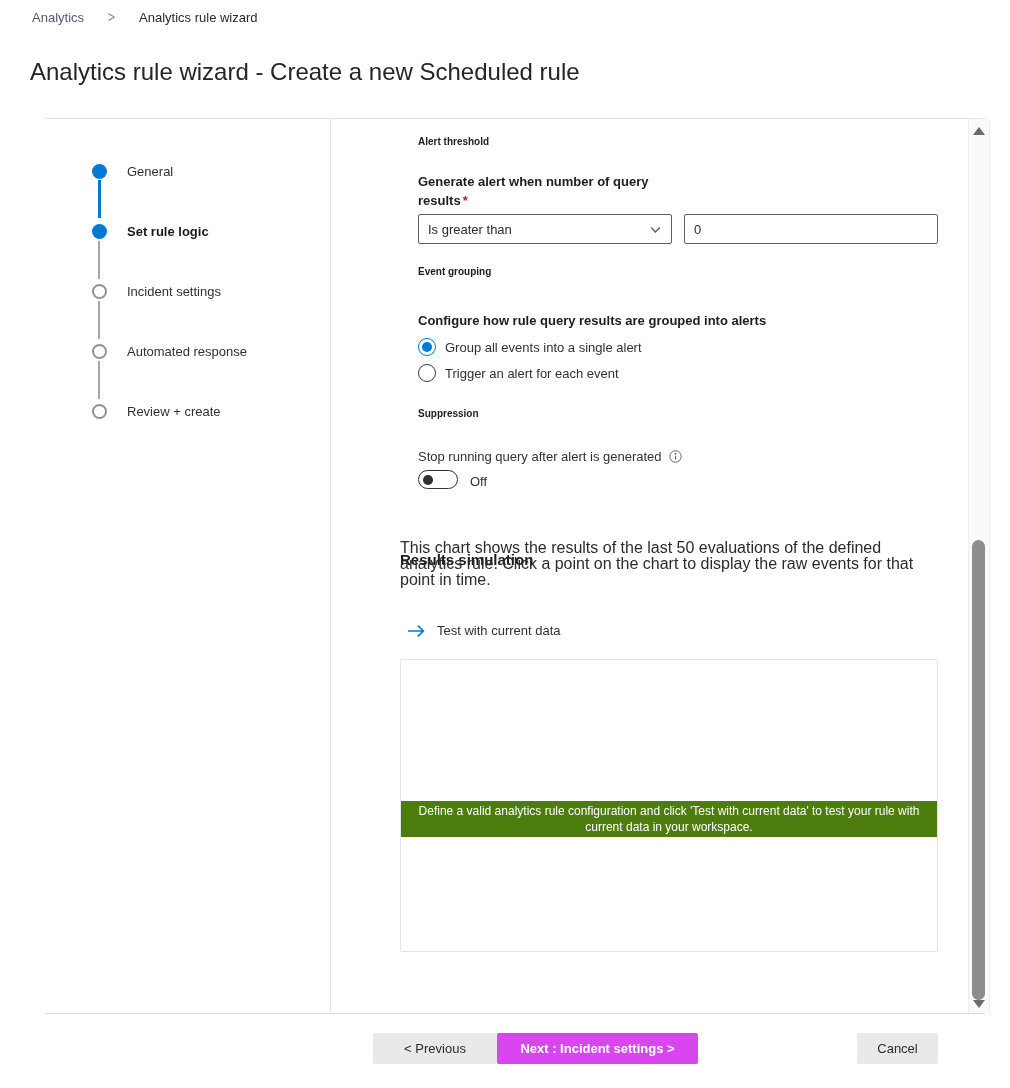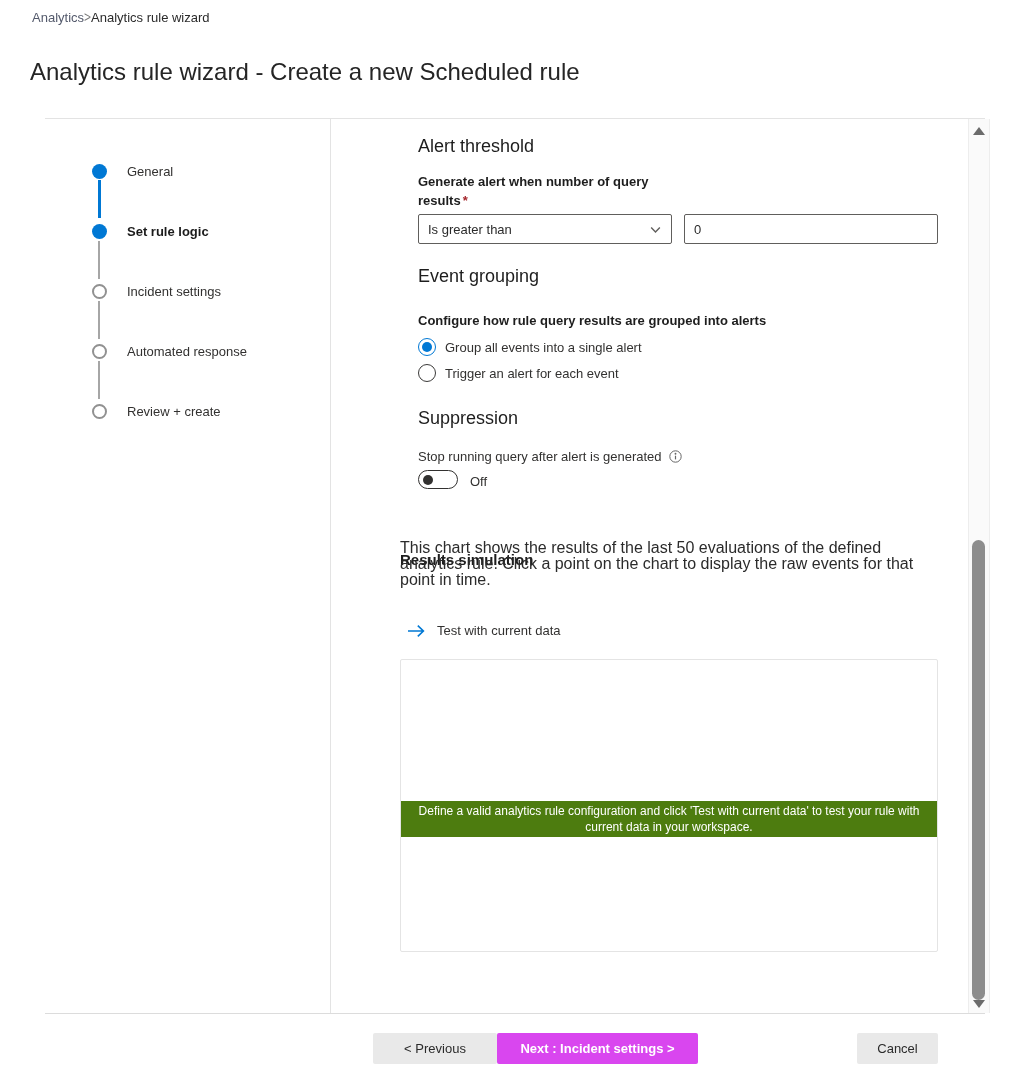--- a/index.html
+++ b/index.html
@@ -6,42 +6,42 @@
   html,body { background:#ffffff; }
   .page {
     position: relative;
     width: 1010px; height: 1088px;
     background: #ffffff;
     font-family: "Liberation Sans", sans-serif;
     color: #323130;
     overflow: hidden;
   }
   
-  .breadcrumb { position:absolute; left:32px; top:10px; display:flex; align-items:flex-start; gap:0; font-size:13px; }
+  .breadcrumb { position:absolute; left:32px; top:10px; display:flex; align-items:flex-start; gap:24px; font-size:13px; }
   .crumb-link { color:#53596b; cursor:pointer; }
   .crumb-sep { color:#7a7a7a; font-size:12px; transform:scaleY(1.25); }
   .crumb-current { color:#2b2b2b; }
   
   .page-title { position:absolute; left:30px; top:58px; font-size:24px; font-weight:400; color:#252525; letter-spacing:0; }
   
   .frame-top    { position:absolute; left:45px; top:118px; width:940px; height:0; border-top:1px solid #e3e3e3; }
   .frame-bottom { position:absolute; left:45px; top:1013px; width:940px; height:0; border-top:1px solid #dcdcdc; }
   .frame-vdiv   { position:absolute; left:330px; top:118px; width:1px; height:895px; background:#e3e3e3; }
   
   .step { position:absolute; left:92px; height:20px; display:flex; align-items:center; gap:20px; cursor:pointer; }
   .step-dot { width:15px; height:15px; border-radius:50%; flex:0 0 auto; }
   .step-dot.filled { background:#0078d4; }
   .step-dot.empty { background:#fff; border:2px solid #919191; }
   .step-label { font-size:13px; color:#323130; white-space:nowrap; }
   .step-label.current { font-weight:700; color:#1b1b1b; }
   .step-conn { position:absolute; left:98px; width:3px; }
   .conn-blue { background:#0078d4; }
   .conn-gray { background:#a6a6a6; width:2px; left:98px; }
   
-  .sec-title { position:absolute; font-size:18px; font-weight:400; color:#1d1d1d; }
+  .sec-title { position:absolute; font-size:10px; font-weight:700; color:#1d1d1d; }
   .field-label { position:absolute; font-size:13px; font-weight:700; color:#1d1d1d; line-height:19px; }
   .required { color:#a4262c; margin-left:2px; }
   
   .dropdown {
     position:absolute; left:418px; top:214px; width:254px; height:30px;
     border:1px solid #605e5c; border-radius:2px; background:#fff;
     display:flex; align-items:center; justify-content:space-between;
     padding:0 9px; font-size:13px; color:#2b2b2b; cursor:pointer;
   }
   .num-input {

